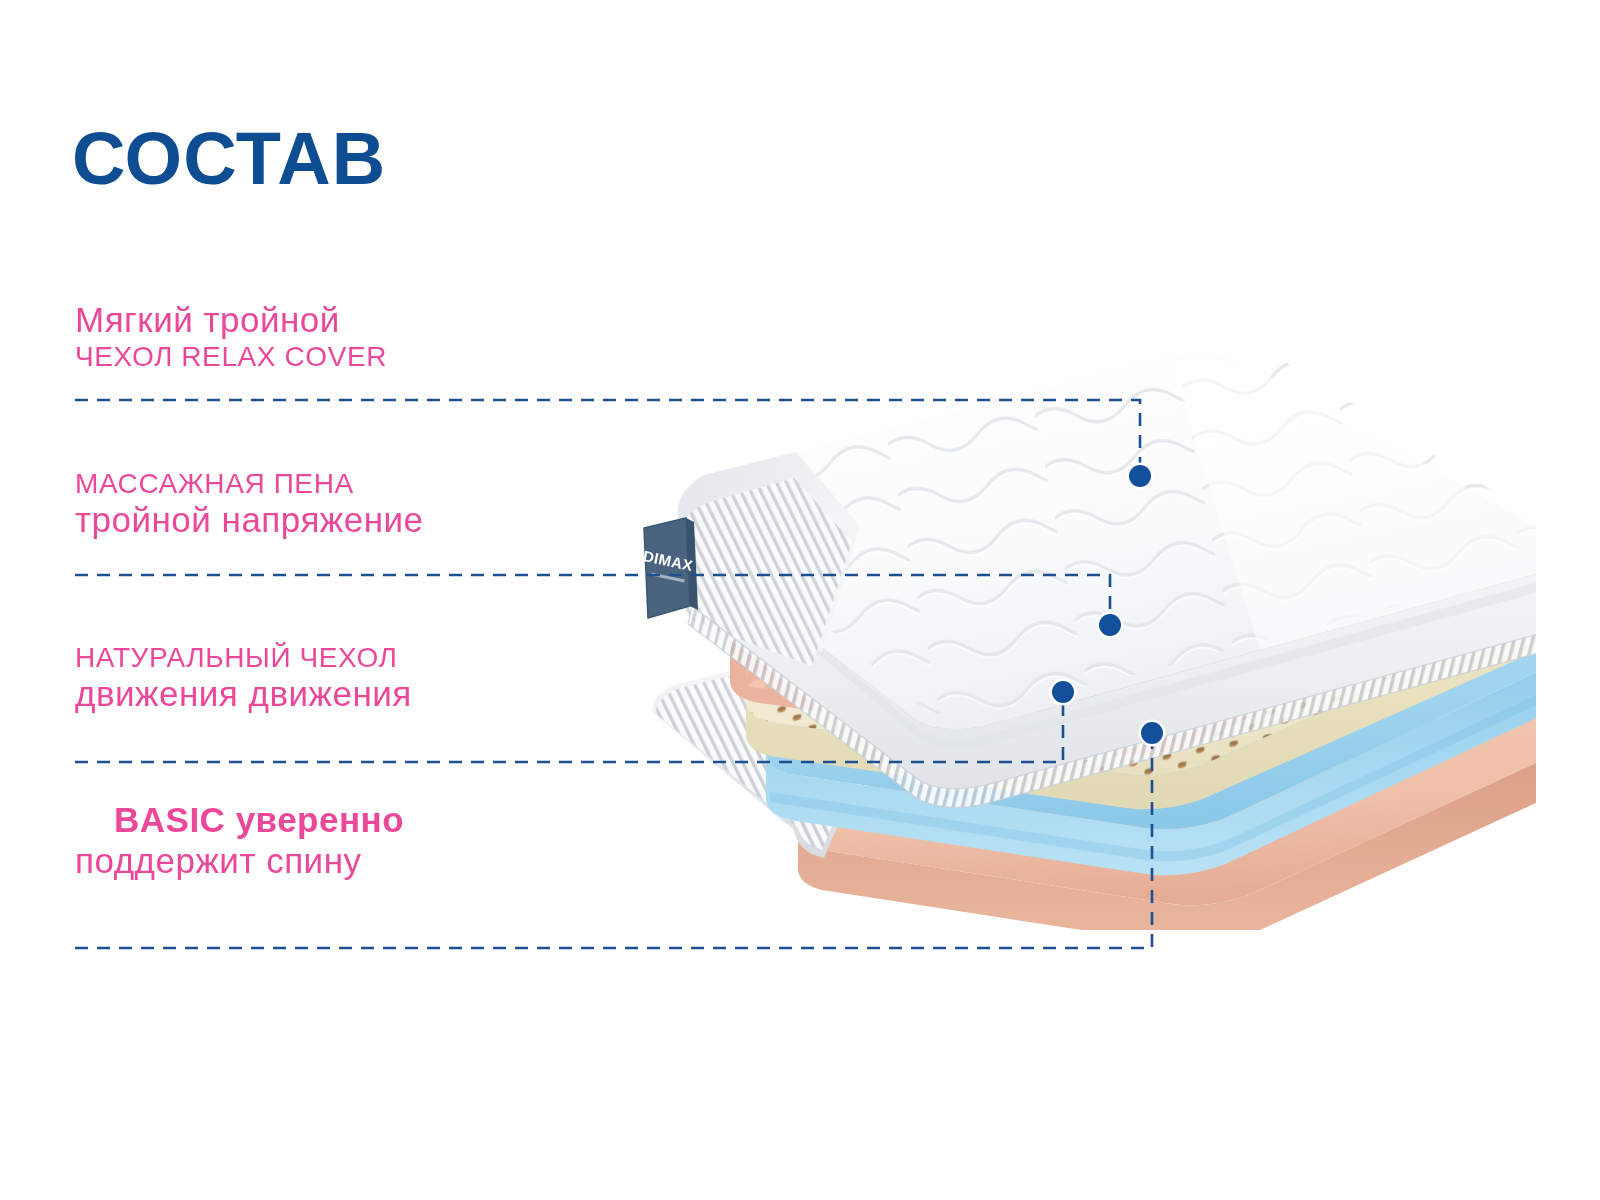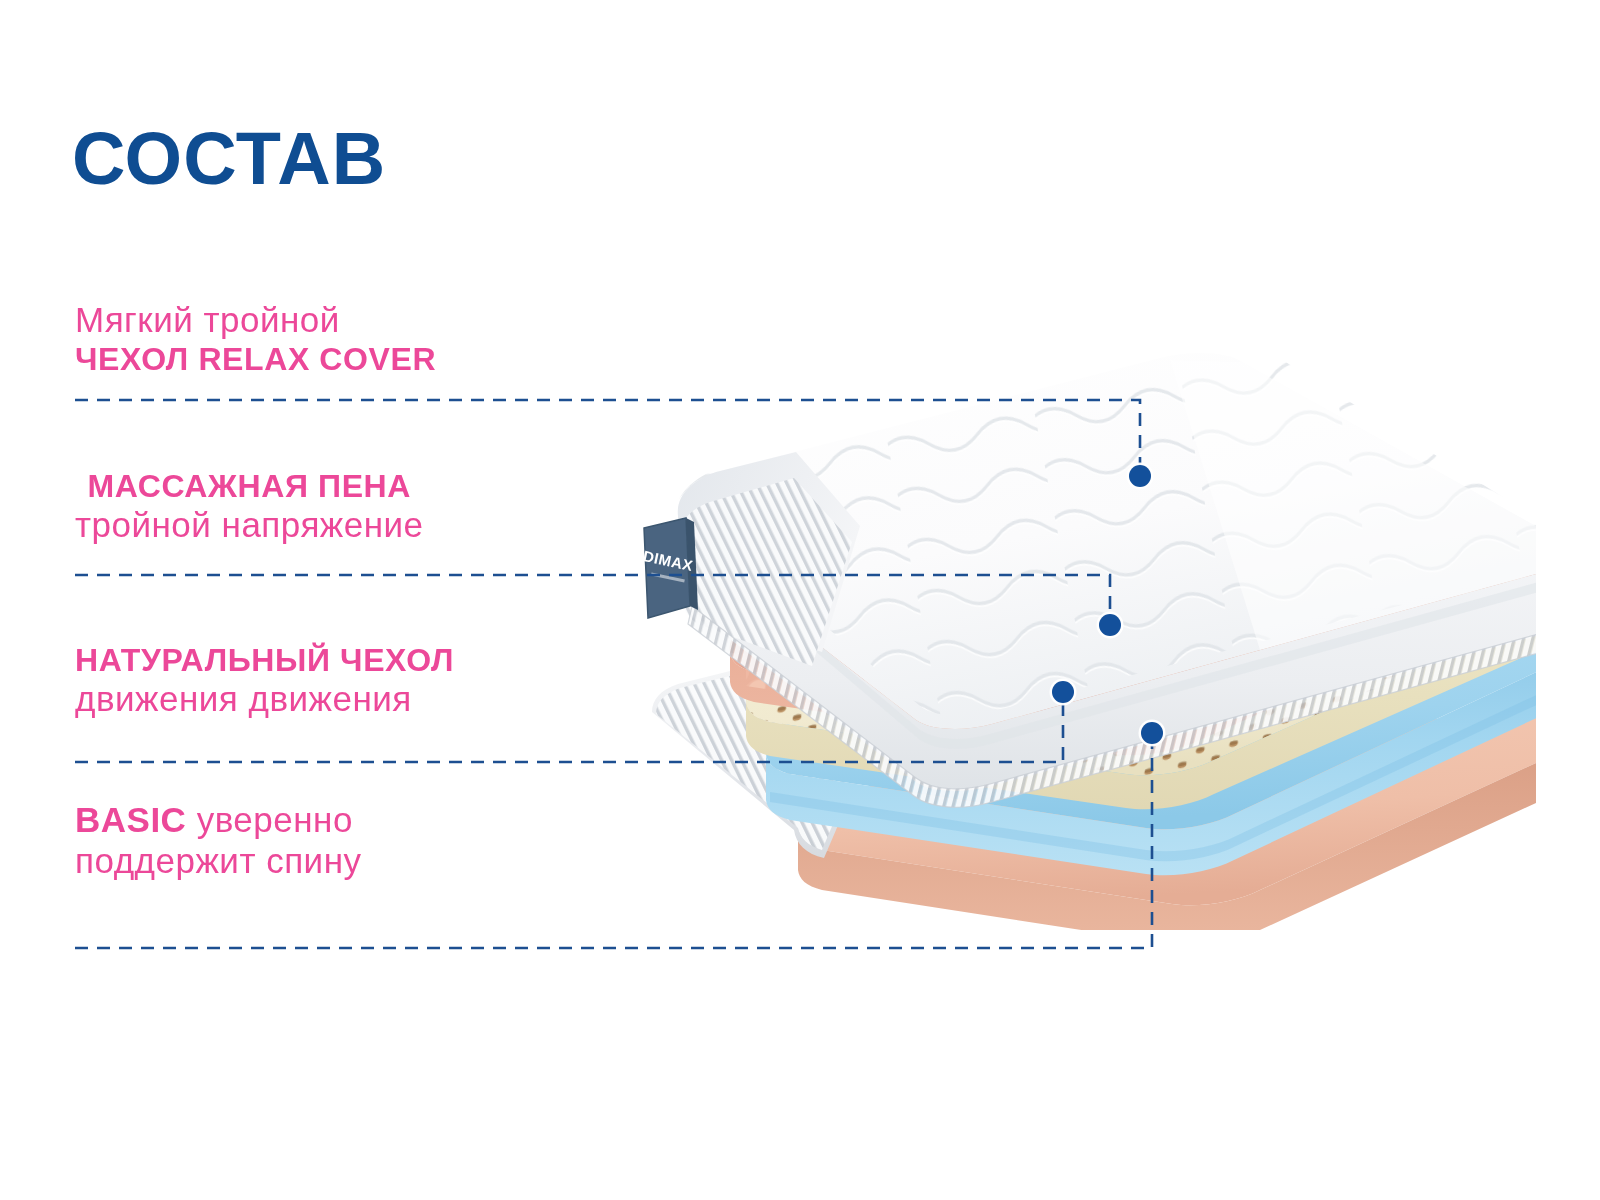--- a/index.html
+++ b/index.html
@@ -17,26 +17,26 @@
     position:absolute;left:72px;top:122px;
     font-size:74px;font-weight:bold;letter-spacing:1px;
     color:#0f4d92;line-height:1;
     white-space:nowrap;
   }
 
   
   .callout{position:absolute;color:#ec4899;}
   .callout .ln{white-space:nowrap;line-height:1.16;}
   .ln.light{font-weight:300;font-size:35px;letter-spacing:.5px;}
-  .ln.bold{font-weight:bold;font-size:32px;letter-spacing:.6px;}
-  .ln .b{font-weight:bold;}
-  .ln .l{font-weight:400;}
+  .ln.bold{font-weight:normal;font-size:28px;letter-spacing:.6px;}
+  .ln .b{font-weight:bold;margin-left:39px;}
+  .ln .l{font-weight:700;}
 
   #callout-1{left:75px;top:300px;}
-  #callout-2{left:75px;top:468px;text-align:center;}
+  #callout-2{left:75px;top:468px;}
   #callout-3{left:75px;top:642px;}
   #callout-4{left:75px;top:800px;}
 
   
   #leaders{position:absolute;left:0;top:0;width:1600px;height:1200px;pointer-events:none;}
 
   
   #mattress{position:absolute;left:560px;top:330px;width:1040px;height:600px;}
   #mattress svg{display:block;}
 

